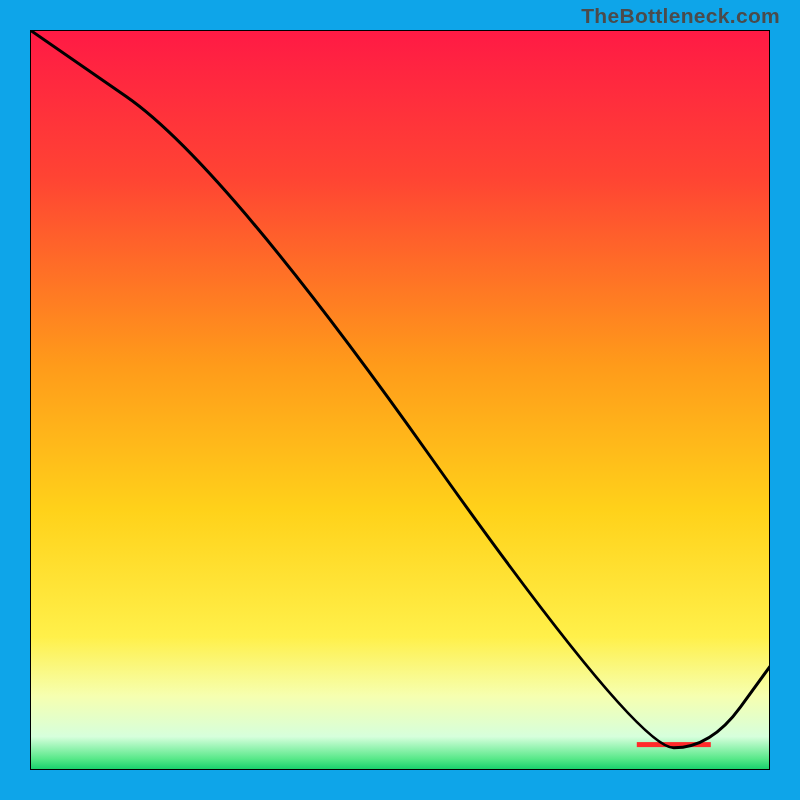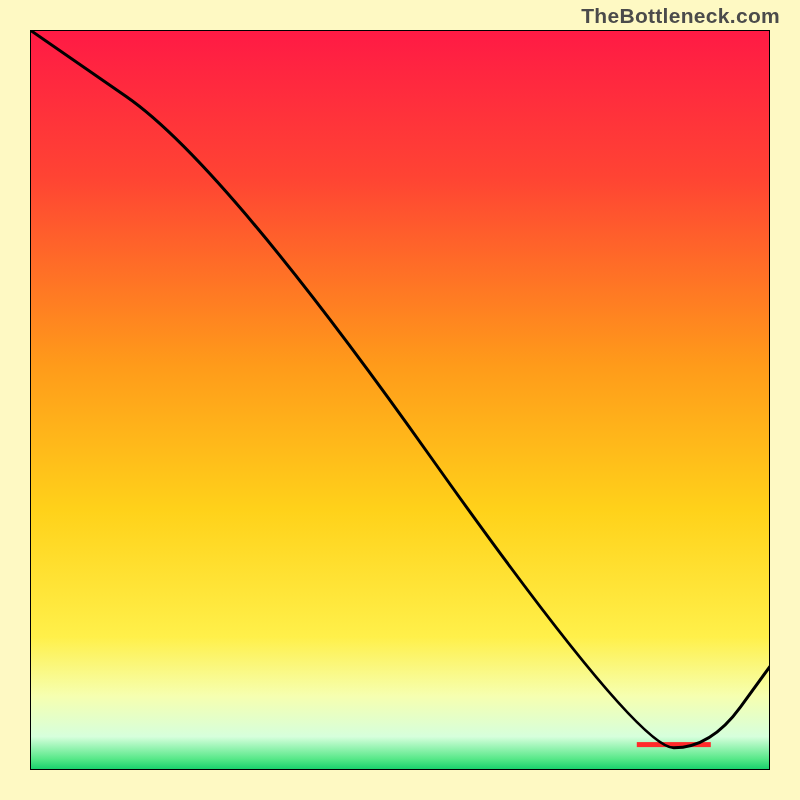--- a/index.html
+++ b/index.html
@@ -8,21 +8,21 @@
     width: 800px;
     height: 800px;
     background: #000;
     font-family: Arial, Helvetica, sans-serif;
     overflow: hidden;
   }
   .frame {
     position: relative;
     width: 800px;
     height: 800px;
-    background: #fef9c3;
+    background: #0ea5e9;
   }
   .watermark {
     position: absolute;
     top: 4px;
     right: 20px;
     color: #4b4b4b;
     font-size: 21px;
     font-weight: bold;
     letter-spacing: 0.3px;
     user-select: none;

